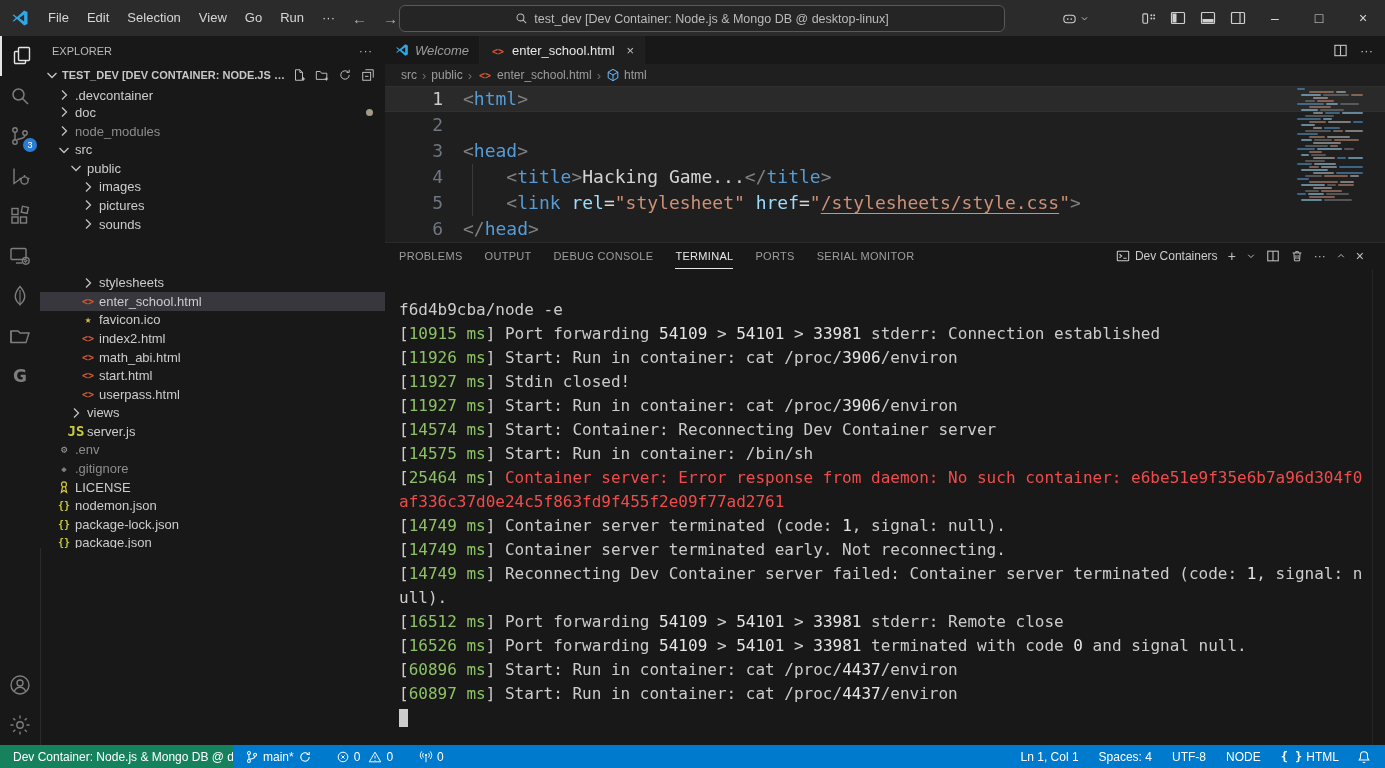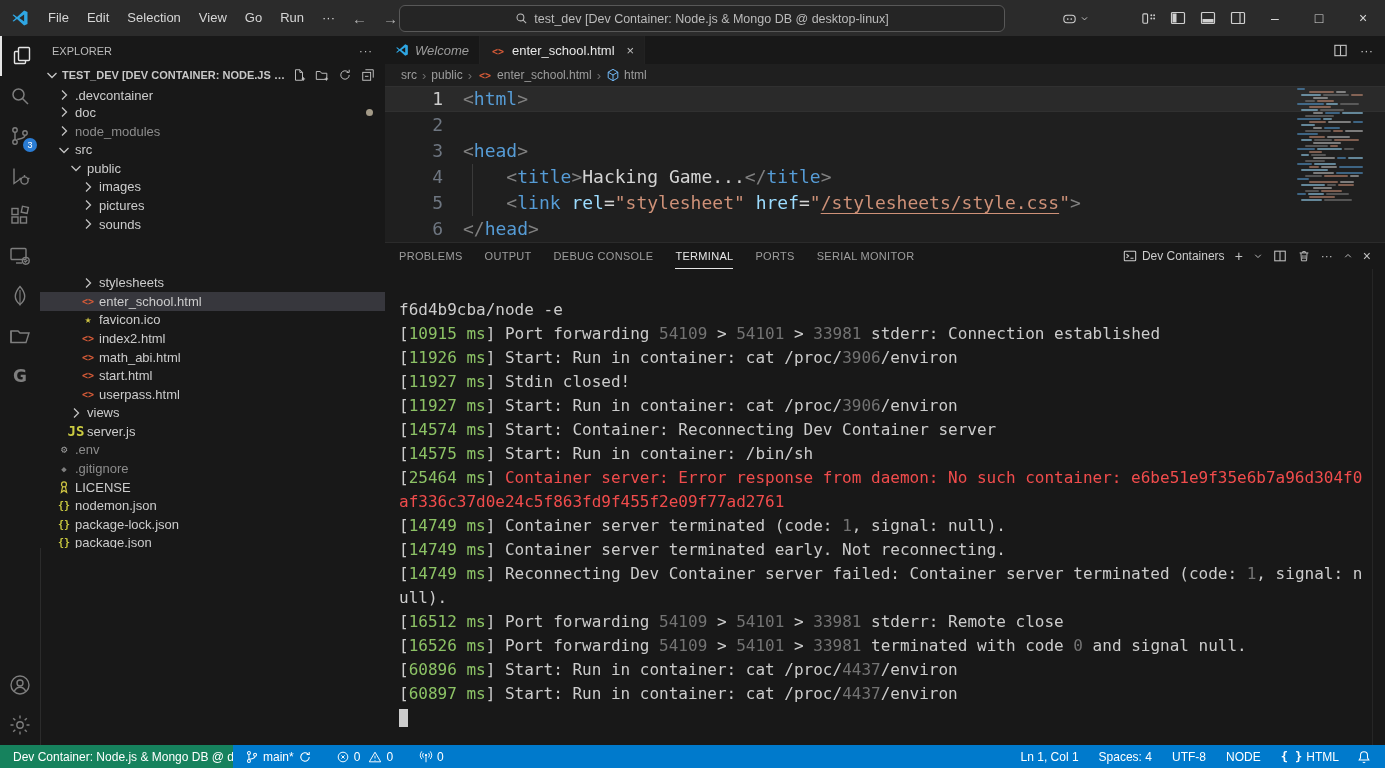--- a/index.html
+++ b/index.html
@@ -73,27 +73,27 @@
   .c-w{color:#d4d4d4}.c-u{color:#ce9178;text-decoration:underline;text-underline-offset:4px}
   #indent-guide{position:absolute;left:87px;top:78px;width:1px;height:52px;background:#3a3a3a}
   #minimap{position:absolute;right:22px;top:52px;width:66px;height:130px}
   .mm-row{height:2px;margin-bottom:1px;display:flex;gap:2px}
   .mm-bar{height:2px;border-radius:1px;opacity:.55}
   
   #panel{position:absolute;left:385px;top:242px;width:1000px;height:503px;background:#181818;border-top:1px solid #2b2b2b}
   #panel-header{height:26px;display:flex;align-items:center;padding-left:14px}
   .ptab{font-size:11px;color:#9d9d9d;margin-right:22px;height:26px;display:flex;align-items:center;letter-spacing:.3px}
   .ptab.active{color:#e7e7e7;box-shadow:inset 0 -1px 0 #e7e7e7}
-  #panel-actions{margin-left:auto;display:flex;align-items:center;gap:10px;padding-right:14px;color:#c2c2c2;font-size:12px}
+  #panel-actions{margin-left:auto;display:flex;align-items:center;gap:10px;padding-right:21px;color:#c2c2c2;font-size:12px}
   #panel-actions .glyph{font-size:14px;line-height:1}
   .profile{display:flex;align-items:center;gap:5px;color:#cccccc}
   #terminal{position:absolute;left:0;top:26px;right:12px;bottom:0;padding:29px 4px 0 14px;
             font-family:"DejaVu Sans Mono",monospace;font-size:16px;line-height:24px;overflow:hidden}
   .tline{white-space:pre-wrap;word-break:break-all;min-height:24px}
-  .t-w{color:#cccccc}.t-g{color:#8cc265}.t-b{color:#737373}.t-r{color:#f14c4c}
+  .t-w{color:#cccccc}.t-g{color:#8cc265}.t-b{color:#e5e5e5}.t-r{color:#f14c4c}
   #term-cursor{width:9px;height:18px;background:#cccccc;margin-top:3px}
   #term-scroll{position:absolute;right:0;top:26px;bottom:0;width:12px;border-left:1px solid #262626}
   
   #statusbar{position:absolute;left:0;top:745px;width:1385px;height:23px;background:#007acc;
              display:flex;align-items:center;color:#ffffff;font-size:12px}
   #remote{height:23px;width:233px;background:#16825d;display:flex;align-items:center;gap:5px;
           padding:0 8px;box-sizing:border-box;white-space:nowrap;overflow:hidden}
   .sb-item{display:flex;align-items:center;gap:4px;padding:0 6px;height:23px}
   .sb-item svg{width:14px;height:14px}
   #sb-right{margin-left:auto;display:flex;align-items:center;padding-right:8px}

